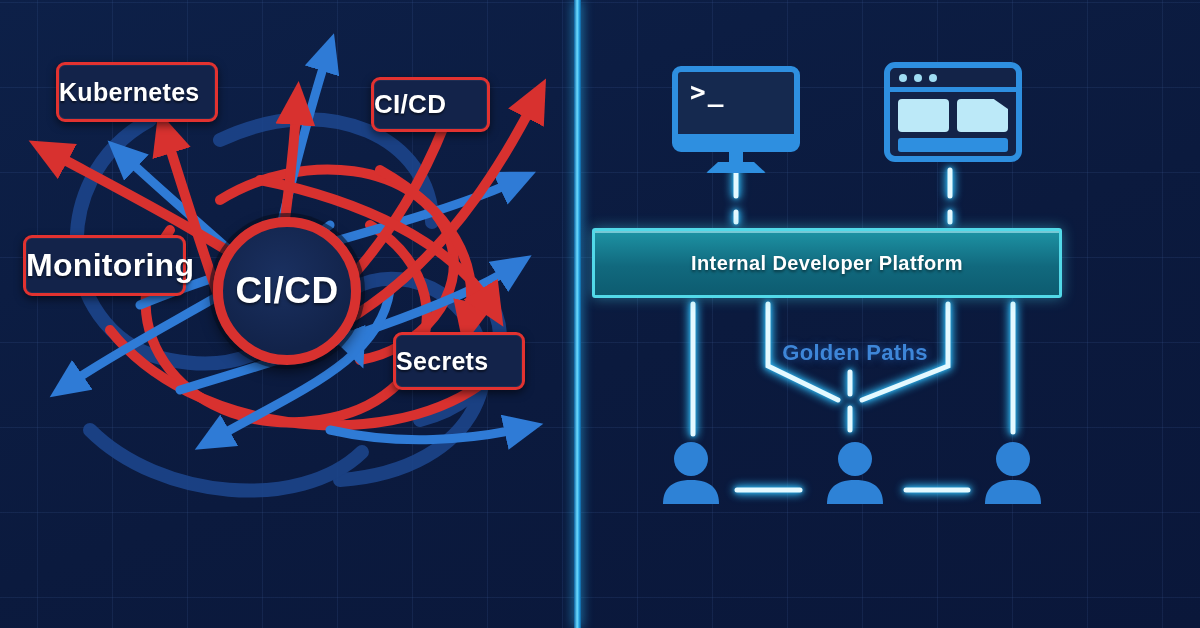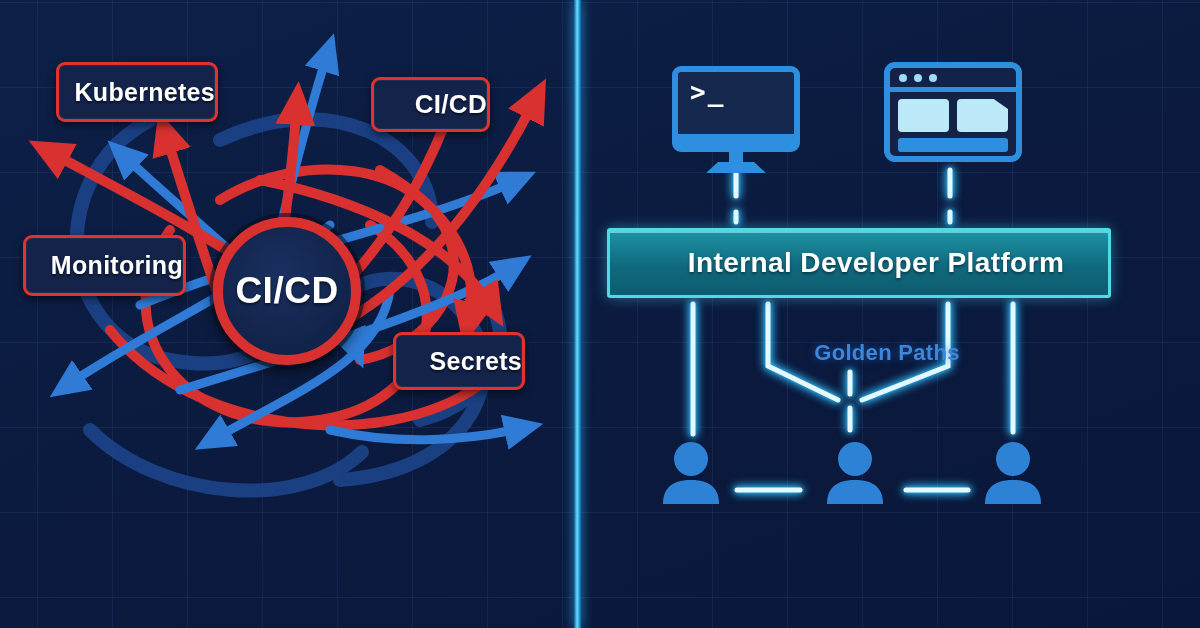--- a/index.html
+++ b/index.html
@@ -17,29 +17,29 @@
     background-position:37px 2px;
   }
   
   .divider{
     position:absolute;left:574px;top:0;width:7px;height:628px;
     background:linear-gradient(90deg,#0b5f9e 0%,#6fdcff 45%,#2aa9e6 70%,#0b5f9e 100%);
     box-shadow:0 0 12px rgba(46,180,240,.8);
   }
   
   .tag{
-    position:absolute;display:flex;align-items:center;justify-content:flex-end;
+    position:absolute;display:flex;align-items:center;justify-content:flex-start;
     background:#13234a;border:3px solid #e23230;border-radius:9px;
     color:#fff;font-weight:700;letter-spacing:.3px;
     box-shadow:0 3px 8px rgba(0,0,0,.55), inset 0 0 0 1px rgba(255,255,255,.05);
     text-shadow:0 2px 2px rgba(0,0,0,.5);
   }
   .tag-kubernetes{left:56px;top:62px;width:156px;height:54px;font-size:25px;}
   .tag-cicd{left:371px;top:77px;width:113px;height:49px;font-size:26px;}
-  .tag-monitoring{left:23px;top:235px;width:157px;height:55px;font-size:25px;}
+  .tag-monitoring{left:23px;top:235px;width:157px;height:55px;font-size:32px;}
   .tag-secrets{left:393px;top:332px;width:126px;height:52px;font-size:25px;}
   .center-node{
     position:absolute;left:213px;top:217px;width:128px;height:128px;
     background:radial-gradient(circle at 45% 38%,#1a3060 0%,#12234a 70%);
     border:10px solid #d8312f;border-radius:50%;
     display:flex;align-items:center;justify-content:center;
     color:#fff;font-weight:700;font-size:37px;letter-spacing:.5px;
     box-shadow:0 0 0 4px rgba(5,12,30,.55),0 6px 14px rgba(0,0,0,.6);
     text-shadow:0 2px 3px rgba(0,0,0,.55);
   }
@@ -68,34 +68,32 @@
     height:19px;border-bottom:5px solid #2e8fe0;
     display:flex;align-items:center;gap:7px;padding-left:9px;
   }
   .dot{width:8px;height:8px;border-radius:50%;background:#9fdcf2;}
   .browser-body{padding:7px 8px 0 8px;}
   .panel-row{display:flex;gap:8px;}
   .panel{width:51px;height:33px;background:#bce9f8;border-radius:4px;}
   .panel.notched{clip-path:polygon(0 0,72% 0,100% 30%,100% 100%,0 100%);}
   .browser-bottombar{margin-top:6px;height:14px;background:#2e8fe0;border-radius:3px;}
   .banner{
-    position:absolute;left:607px;top:228px;width:464px;height:64px;
+    position:absolute;left:592px;top:228px;width:464px;height:64px;
     background:linear-gradient(180deg,#1d93a4 0%,#11697e 55%,#0d5c70 100%);
     border:3px solid #52d9e8;border-radius:3px;
     display:flex;align-items:center;justify-content:center;
-    color:#fff;font-weight:700;font-size:28px;letter-spacing:.4px;
+    color:#fff;font-weight:700;font-size:20px;letter-spacing:.4px;
     box-shadow:0 0 14px rgba(70,215,235,.45), inset 0 2px 0 rgba(190,245,255,.55);
     text-shadow:0 2px 3px rgba(0,0,0,.45);
-    padding-left:34px;
   }
   .golden-paths{
     position:absolute;left:760px;top:340px;width:190px;text-align:center;
     color:#3e86d8;font-weight:700;font-size:22px;letter-spacing:.3px;
     text-shadow:0 0 8px rgba(40,110,200,.6);
-    padding-left:32px;
   }
   .glow{stroke:#e4f9ff;stroke-width:5;fill:none;stroke-linecap:round;
         filter:drop-shadow(0 0 5px #2eb6f2) drop-shadow(0 0 2px #2eb6f2);}
   .user{position:absolute;width:74px;height:66px;}
 </style>
 </head>
 <body>
 
 <div class="canvas">
   <div class="grid-overlay"></div>

